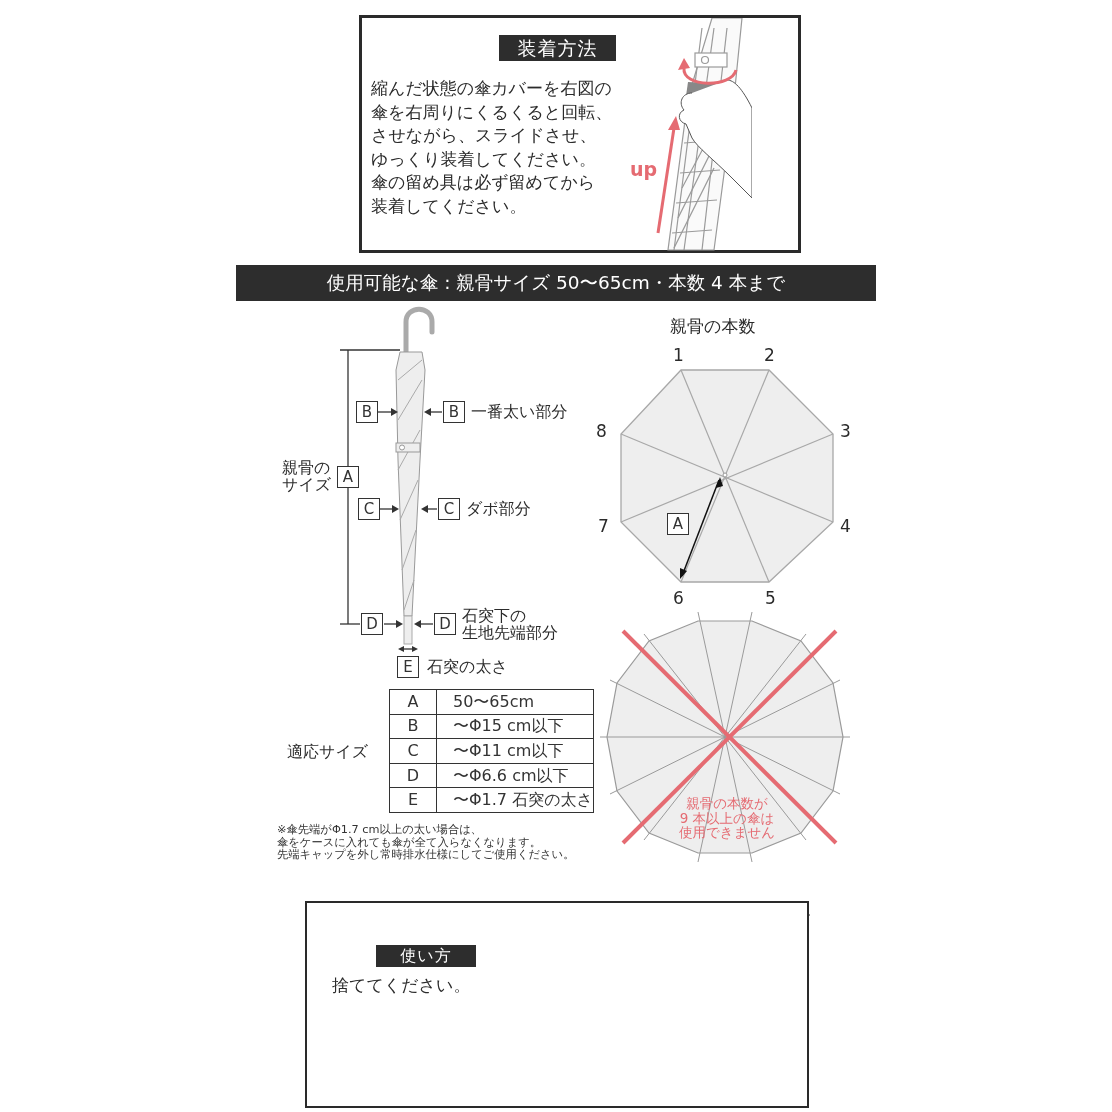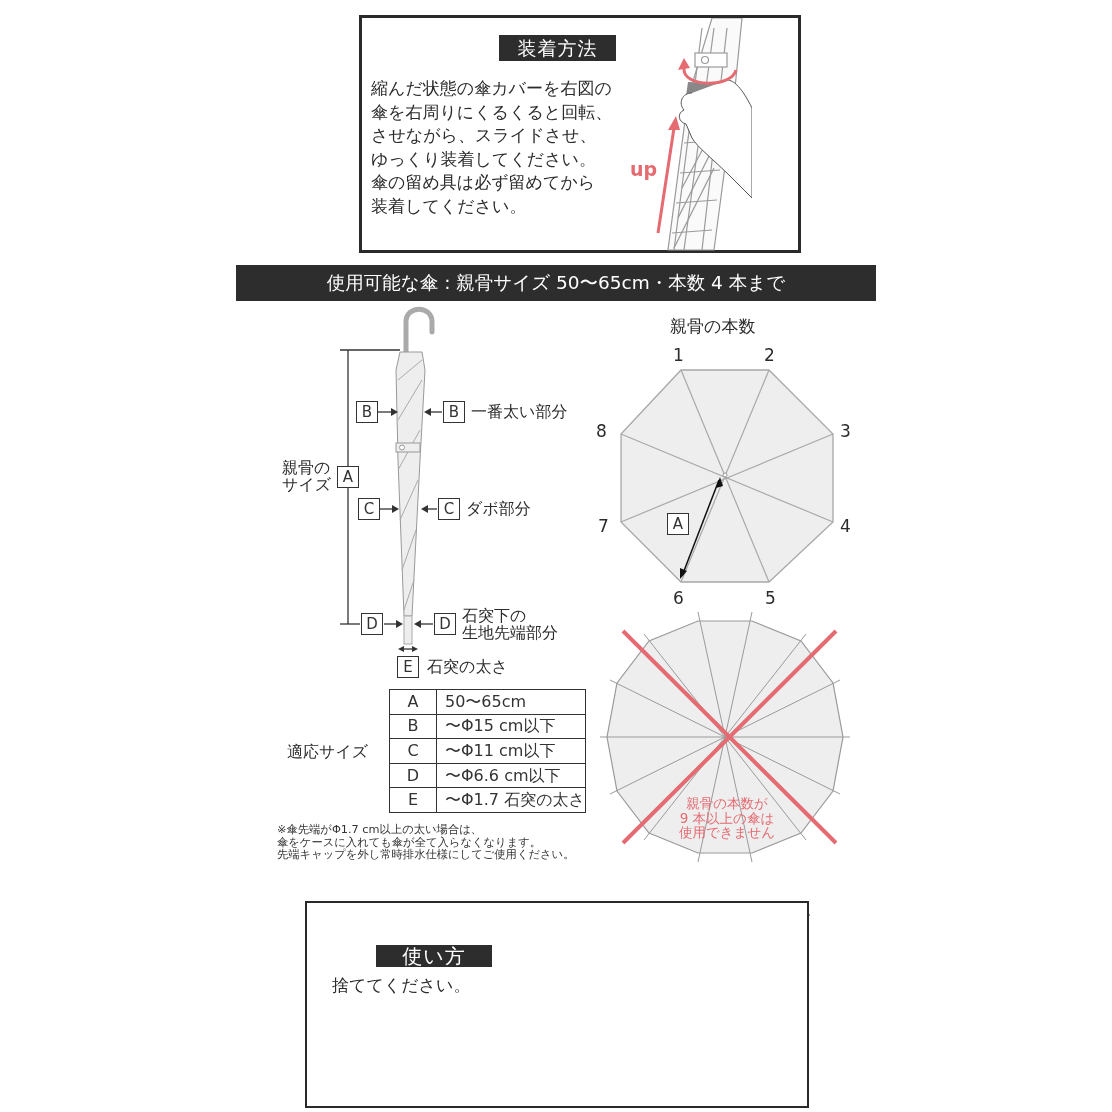--- a/index.html
+++ b/index.html
@@ -21,30 +21,30 @@
     .bar { left: 236px; top: 265px; width: 640px; height: 36px; background: #2d2d2d; color: #fff; font-size: 18.5px; line-height: 36px; text-align: center; white-space: nowrap; }
 
     
     .t { position: absolute; font-size: 16px; color: #2b2b2b; white-space: nowrap; }
     .boxlabel { position: absolute; width: 22px; height: 22px; border: 1.2px solid #333; background: #fff; font-size: 15px; line-height: 20px; text-align: center; color: #333; }
 
     
     .sizes { position: absolute; left: 389px; top: 689px; border-collapse: collapse; font-size: 16px; color: #333; }
     .sizes td { border: 1.5px solid #333; height: 24.6px; padding: 0; line-height: 22px; }
     .sizes td.k { width: 47px; text-align: center; }
-    .sizes td.v { width: 135px; padding-left: 8px; white-space: nowrap; }
+    .sizes td.v { width: 135px; padding-left: 16px; white-space: nowrap; }
 
     .note { position: absolute; left: 277px; top: 824px; font-size: 11.3px; line-height: 12.5px; color: #333; white-space: nowrap; }
 
     
     .warn { position: absolute; left: 664px; top: 796px; width: 126px; text-align: center; font-size: 13.5px; line-height: 14.5px; color: #e56b72; }
 
     
     .box3 { left: 305px; top: 901px; width: 504px; height: 207px; border: 2.5px solid #2a2a2a; background: #fff; }
-    .box3 .title { left: 69px; top: 42px; width: 116px; height: 22px; font-size: 20px; line-height: 22px; letter-spacing: 1px; }
+    .box3 .title { left: 69px; top: 42px; width: 100px; height: 22px; font-size: 16px; line-height: 22px; letter-spacing: 1px; }
     .box3 .body { left: 25px; top: 70px; font-size: 17px; line-height: 24.5px; color: #2b2b2b; }
     .box3 .body div { white-space: nowrap; }
   </style>
 </head>
 <body>
 
 <div class="abs box1">
   <div class="abs title label-dark">装着方法</div>
   <div class="abs body">
     <div>縮んだ状態の傘カバーを右図の</div>

